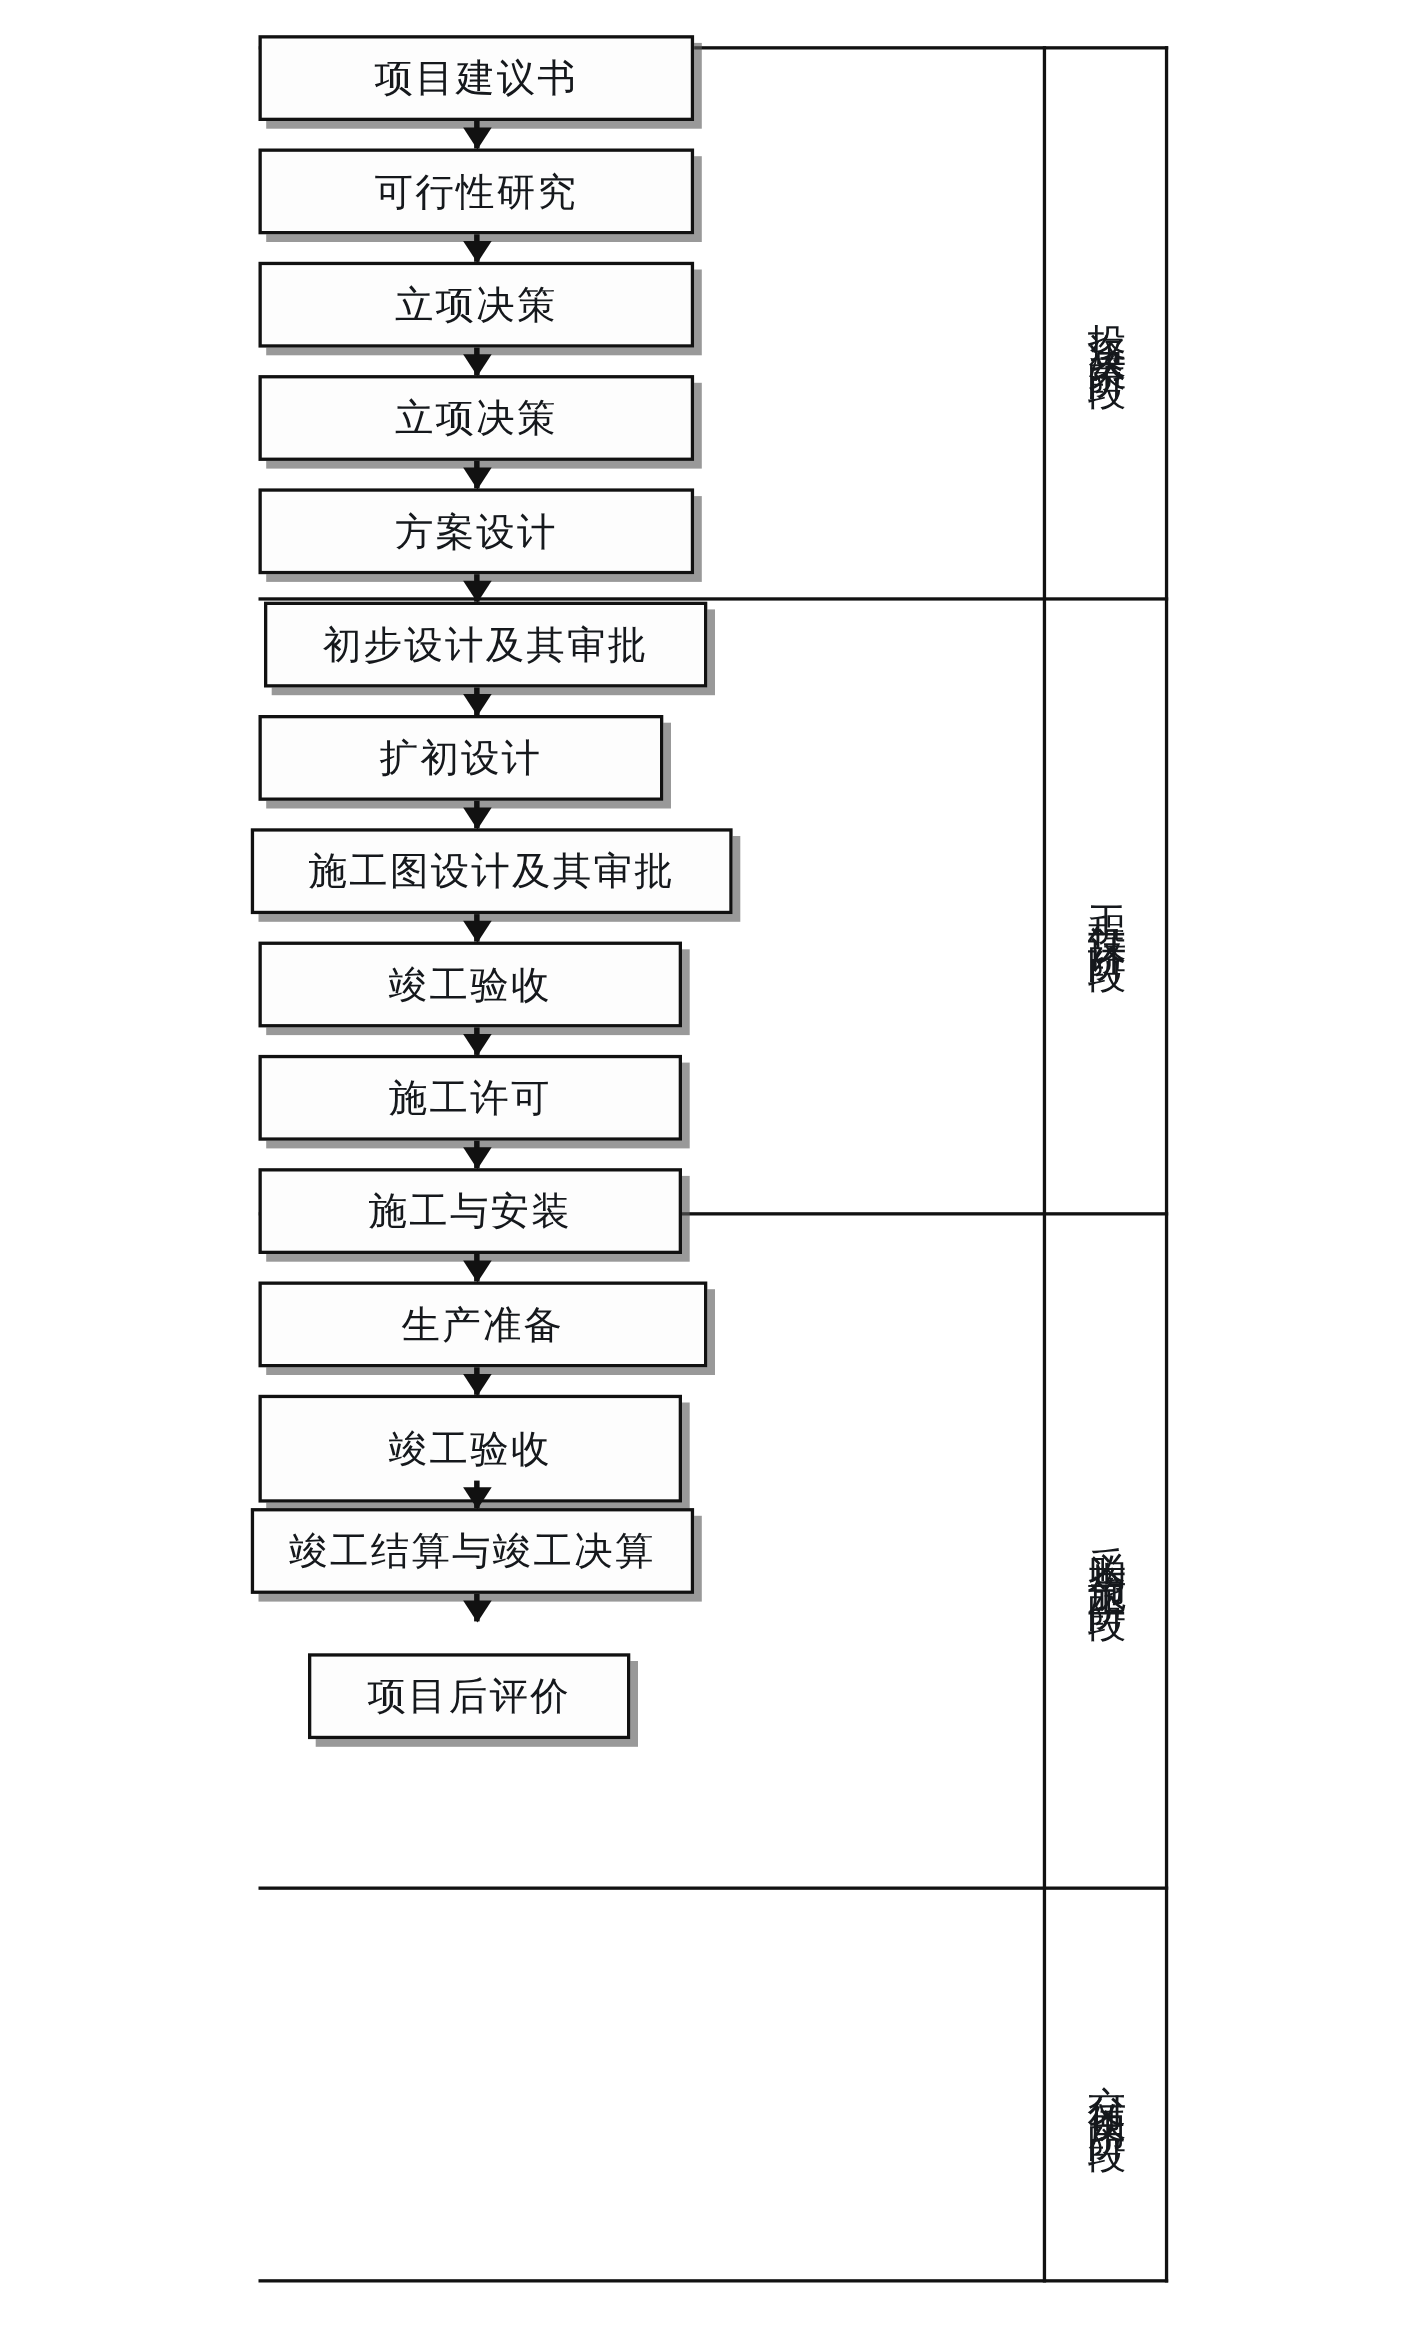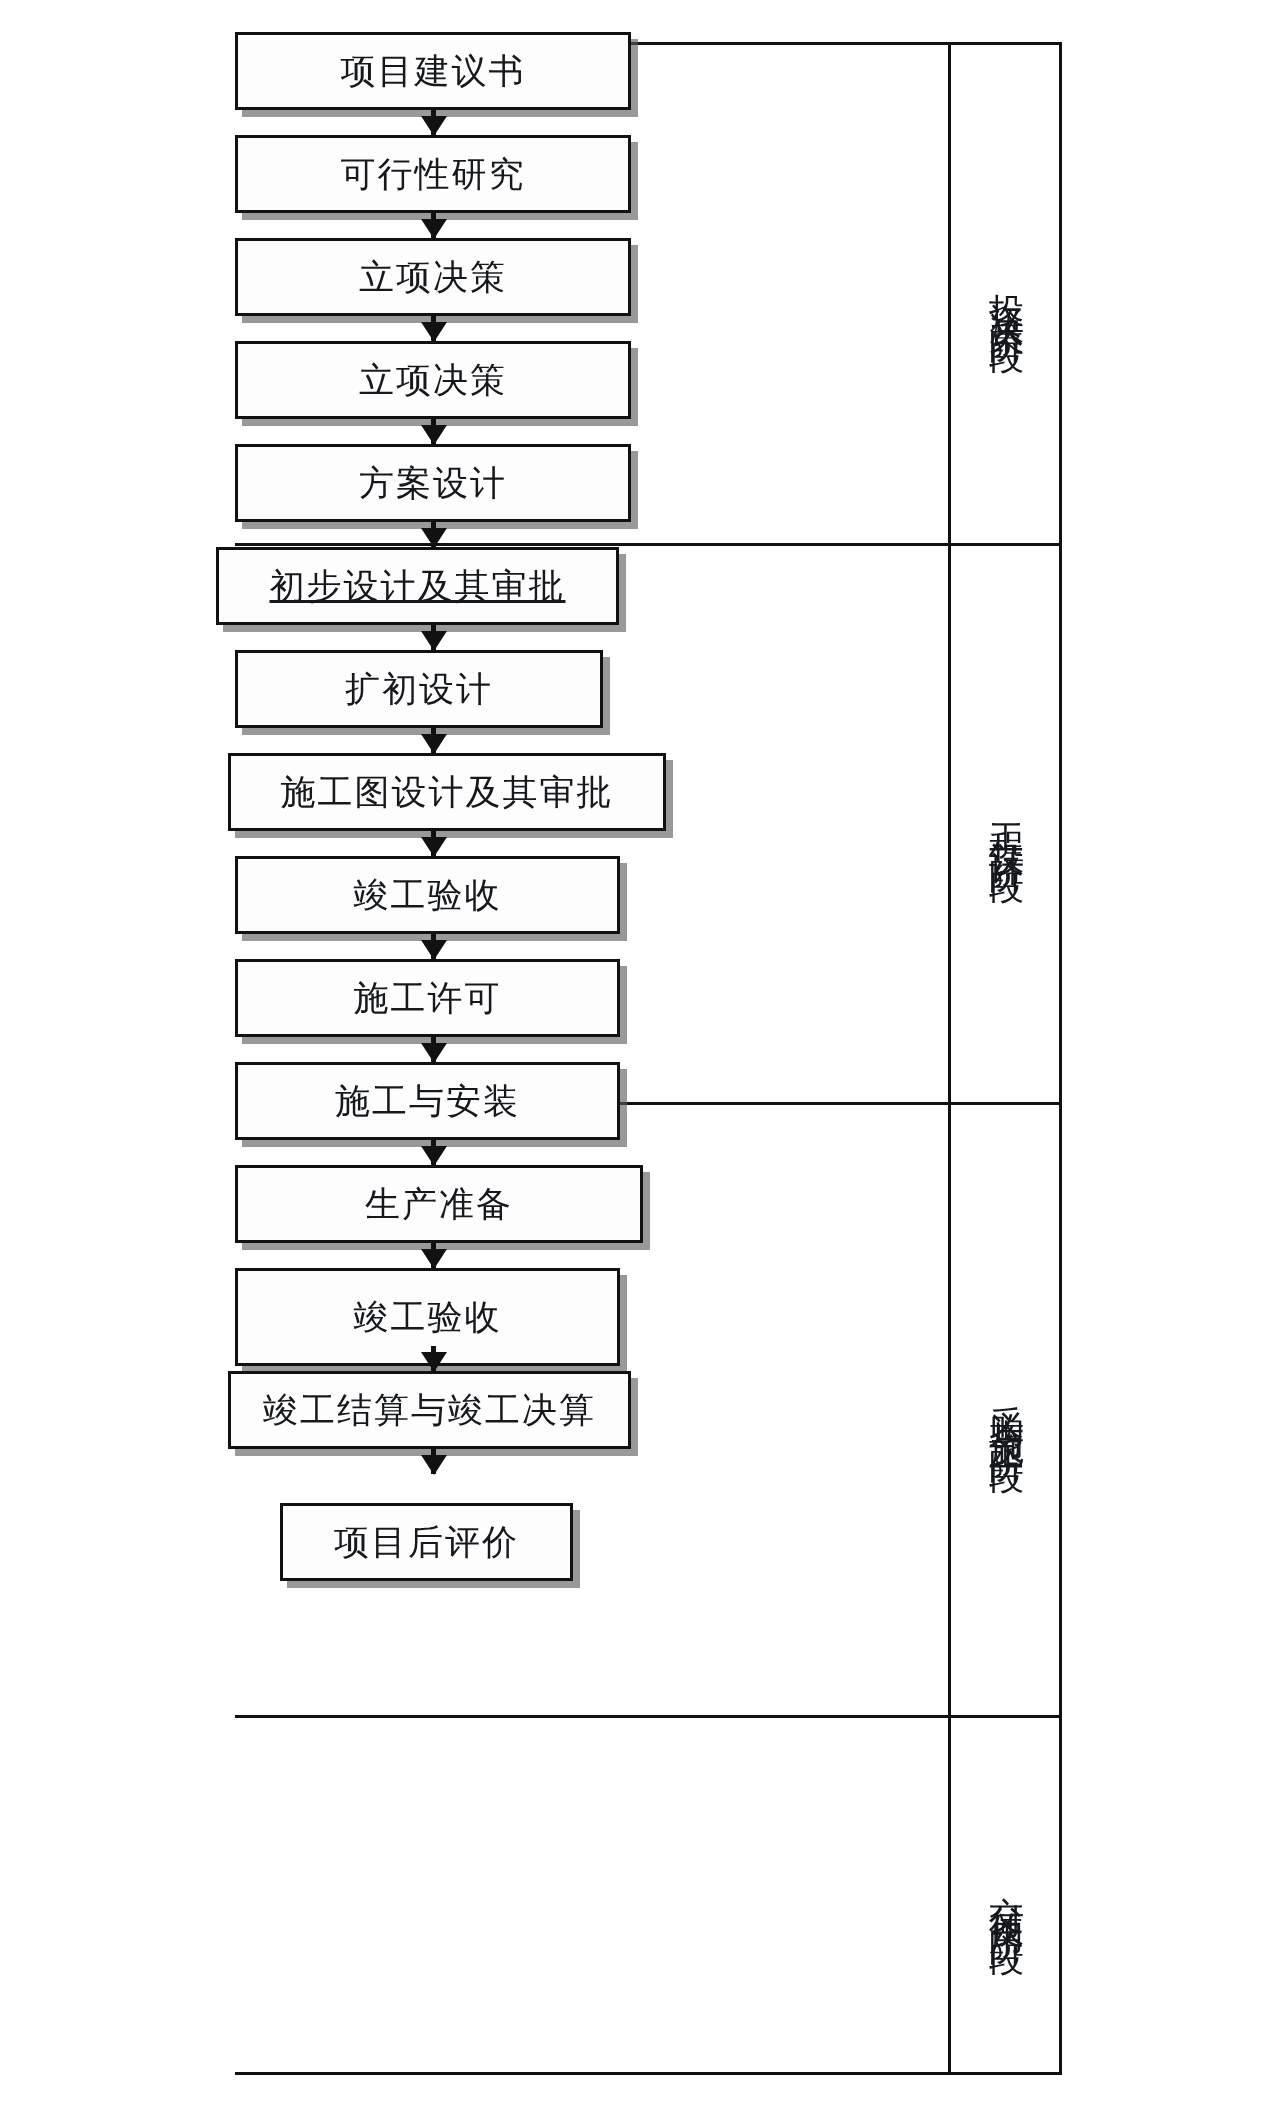--- a/index.html
+++ b/index.html
@@ -89,21 +89,21 @@
 </div>
 
 <div id="flow">
 
   <div class="node" style="left:235px;  top:32px;   width:396px; height:78px;">项目建议书</div>
   <div class="node" style="left:235px;  top:135px;  width:396px; height:78px;">可行性研究</div>
   <div class="node" style="left:235px;  top:238px;  width:396px; height:78px;">立项决策</div>
   <div class="node" style="left:235px;  top:341px;  width:396px; height:78px;">立项决策</div>
 
   <div class="node" style="left:235px;  top:444px;  width:396px; height:78px;">方案设计</div>
-  <div class="node" style="left:216px;  top:547px;  width:403px; height:78px;text-decoration:underline;">初步设计及其审批</div>
+  <div class="node" style="left:240px;  top:547px;  width:403px; height:78px;">初步设计及其审批</div>
   <div class="node" style="left:235px;  top:650px;  width:368px; height:78px;">扩初设计</div>
   <div class="node" style="left:228px;  top:753px;  width:438px; height:78px;">施工图设计及其审批</div>
 
   <div class="node" style="left:235px;  top:856px;  width:385px; height:78px;">竣工验收</div>
   <div class="node" style="left:235px;  top:1062px; width:385px; height:78px;">施工与安装</div>
   <div class="node" style="left:235px;  top:959px;  width:385px; height:78px;">施工许可</div>
   <div class="node" style="left:235px;  top:1165px; width:408px; height:78px;">生产准备</div>
 
   <div class="node" style="left:235px;  top:1268px; width:385px; height:98px;">竣工验收</div>
   <div class="node" style="left:228px;  top:1371px; width:403px; height:78px;">竣工结算与竣工决算</div>

